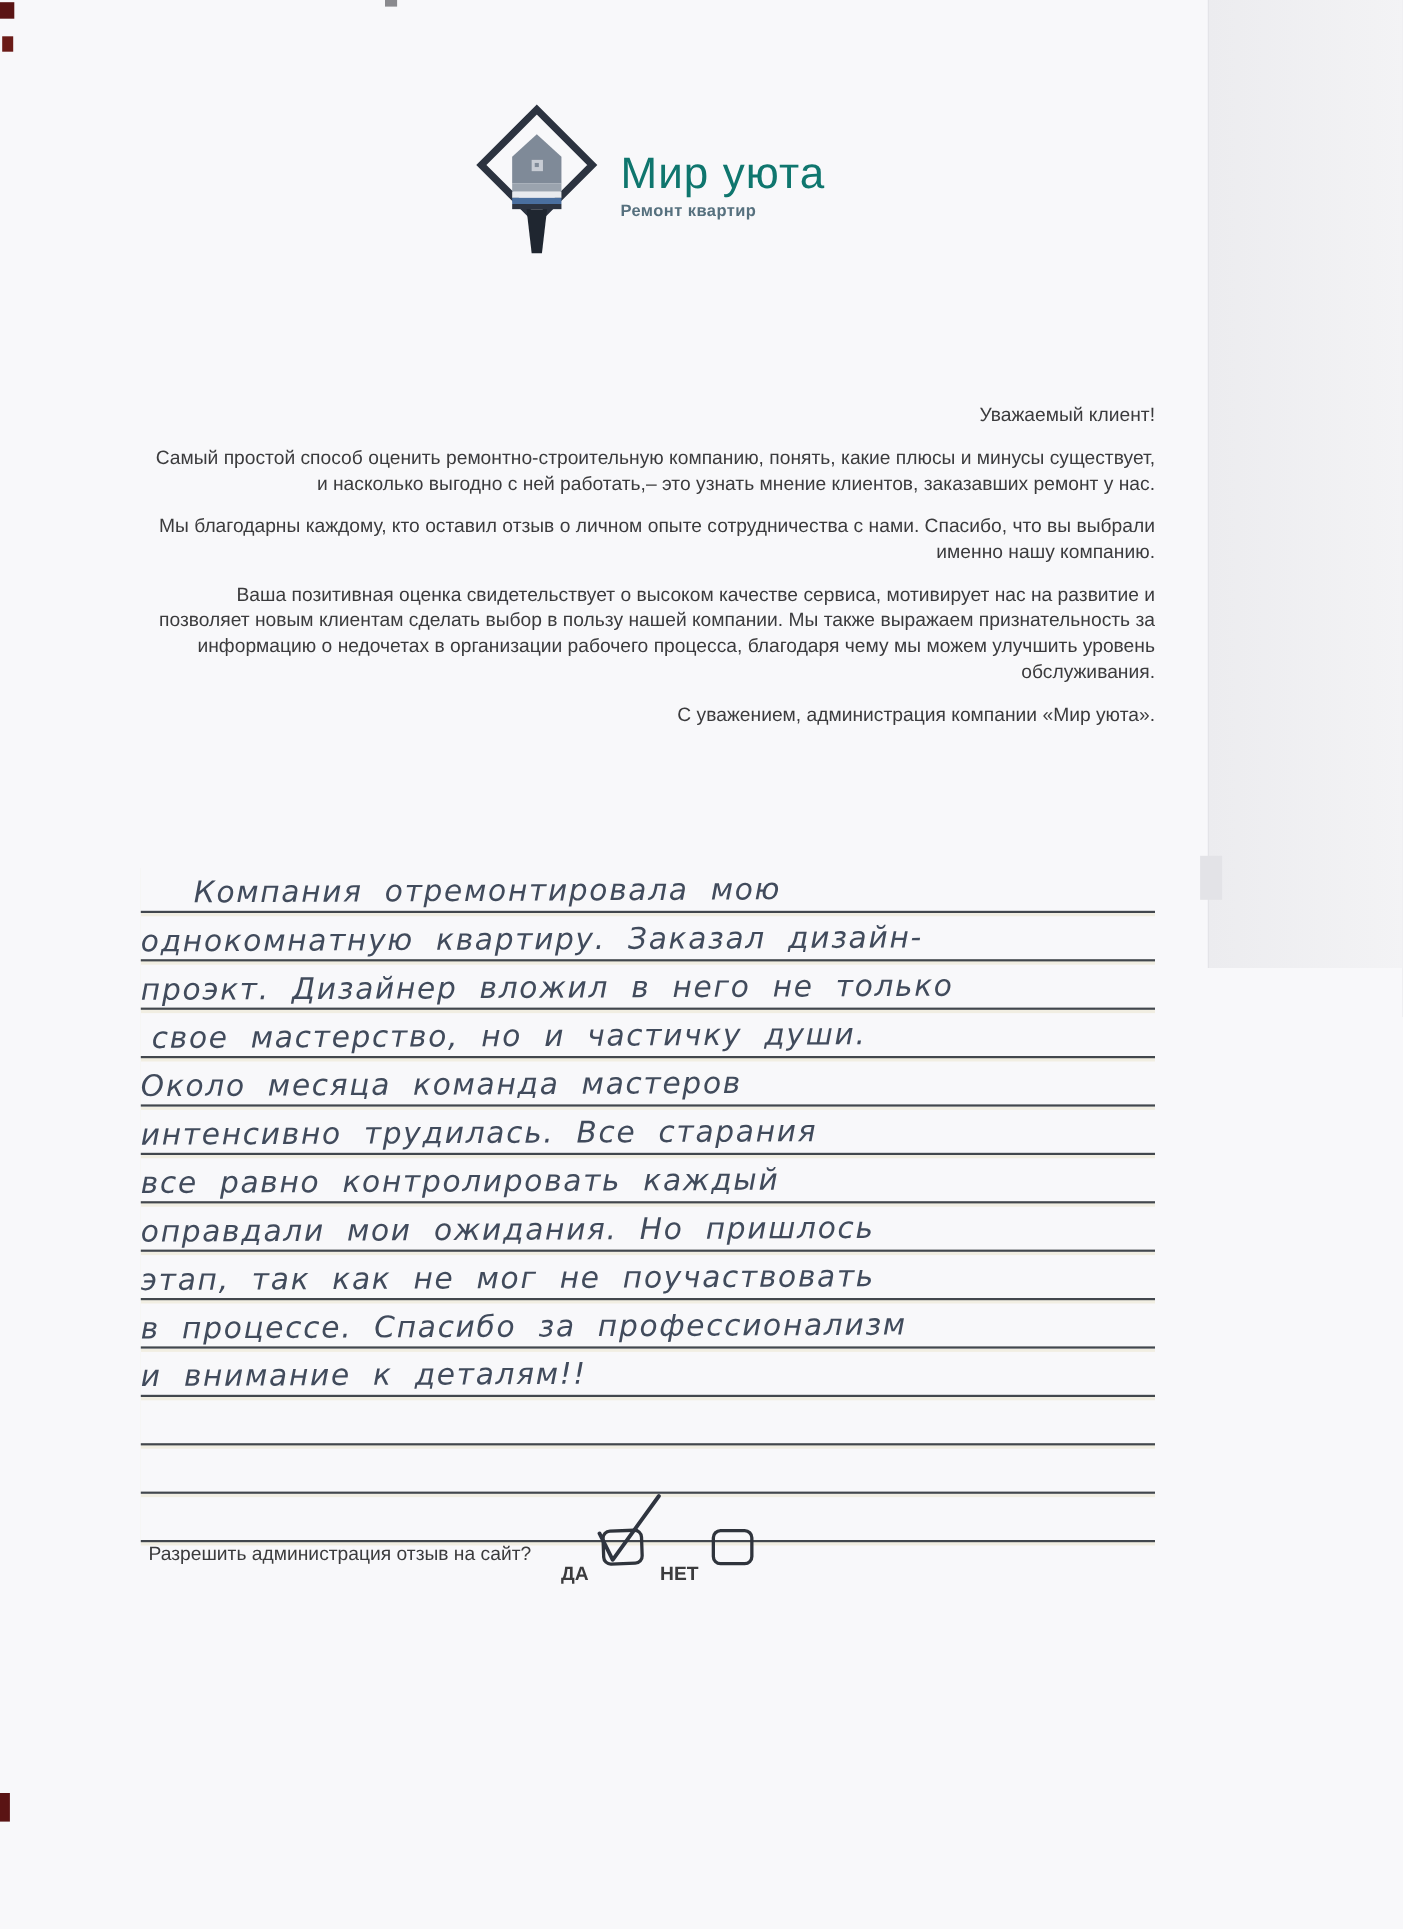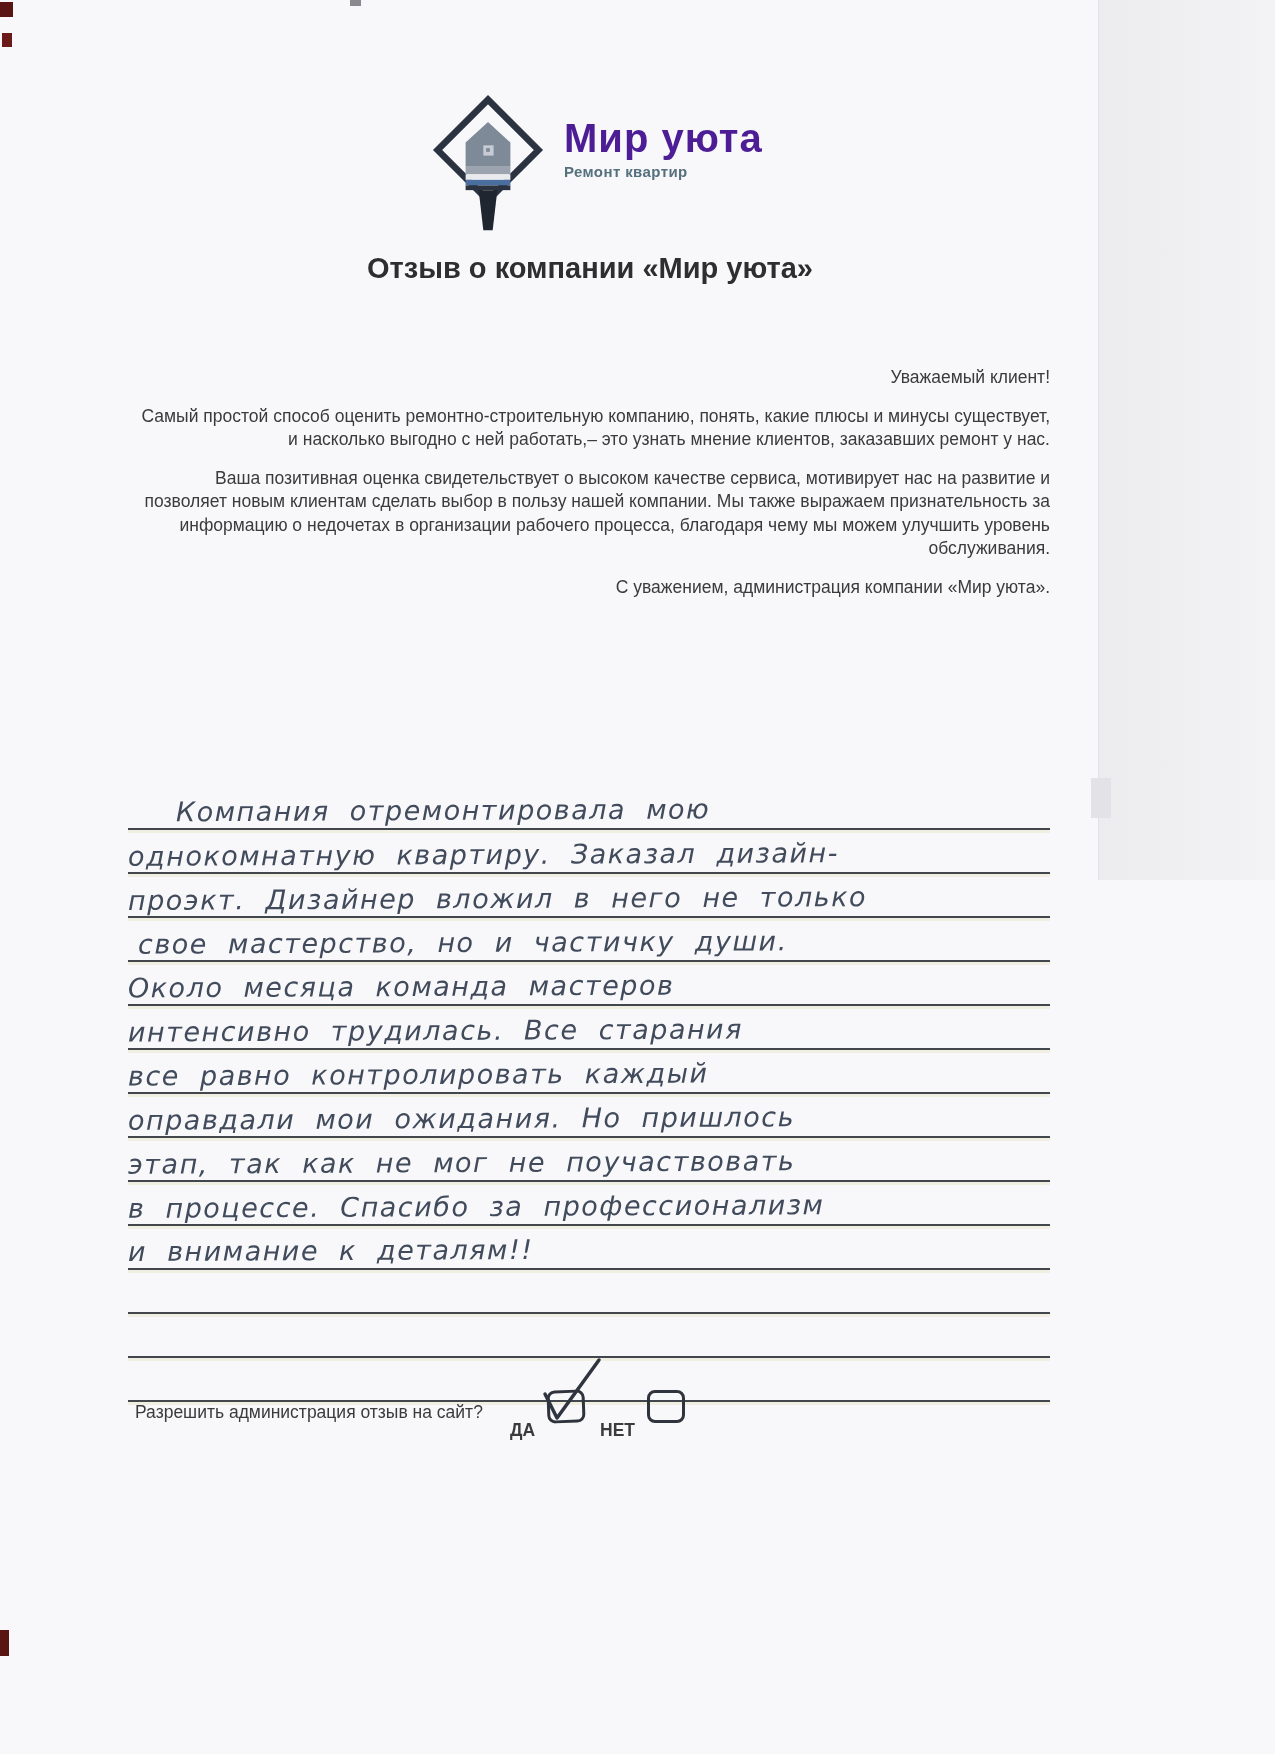--- a/index.html
+++ b/index.html
@@ -14,21 +14,21 @@
   .edge-notch{position:absolute;left:1091px;top:778px;width:20px;height:40px;background:#e3e3e7;}
   .mark{position:absolute;background:#5a1414;}
   .mark.m1{left:0;top:2px;width:13px;height:15px;}
   .mark.m2{left:2px;top:33px;width:10px;height:14px;background:#6b1b17;}
   .mark.m3{left:0;top:1630px;width:9px;height:26px;}
   .mark.m4{left:350px;top:0;width:11px;height:6px;background:#8a8a8e;}
 
   
   .logo-row{position:absolute;top:94px;left:432px;display:flex;gap:20px;align-items:flex-start;}
   .logo-text{padding-top:24px;line-height:1;}
-  .brand{font-size:40px;font-weight:bold;color:#4c1d95;letter-spacing:1px;}
+  .brand{font-size:40px;font-weight:normal;color:#0f766e;letter-spacing:1px;margin-top:20px;}
   .tagline{font-size:15px;font-weight:bold;color:#56707e;margin-top:6px;letter-spacing:.4px;}
 
   
   .title{position:absolute;top:252px;left:130px;width:920px;text-align:center;
     font-size:29px;font-weight:bold;color:#2e2e30;}
   .intro{position:absolute;top:366px;left:128px;width:922px;text-align:center;
     font-size:17.5px;line-height:23.5px;}
   .intro p{margin:0 0 15px 0;text-align:right;}
   .greeting{margin-bottom:18px;}
   .signoff{margin-top:42px;}
@@ -85,25 +85,25 @@
       <rect x="36" y="92" width="48" height="6" fill="#4a6f9f"></rect>
       <rect x="36" y="98" width="48" height="5" fill="#2c3340"></rect>
       <polygon points="50,103 70,103 65,146 55,146" fill="#1f2630"></polygon>
     </svg>
     <div class="logo-text">
       <div class="brand">Мир уюта</div>
       <div class="tagline">Ремонт квартир</div>
     </div>
   </div>
 
-  <div class="title">Отзыв о компании «Мир уюта»</div>
 
   <div class="intro">
     <p class="greeting">Уважаемый клиент!</p>
     <p>Самый простой способ оценить ремонтно-строительную компанию, понять, какие плюсы и минусы существует, и насколько выгодно с ней работать,– это узнать мнение клиентов, заказавших ремонт у нас.</p>
+    <p>Мы благодарны каждому, кто оставил отзыв о личном опыте сотрудничества с нами. Спасибо, что вы выбрали именно нашу компанию.</p>
     <p>Ваша позитивная оценка свидетельствует о высоком качестве сервиса, мотивирует нас на развитие и позволяет новым клиентам сделать выбор в пользу нашей компании. Мы также выражаем признательность за информацию о недочетах в организации рабочего процесса, благодаря чему мы можем улучшить уровень обслуживания.</p>
     <p class="signoff">С уважением, администрация компании «Мир уюта».</p>
   </div>
 
   <div class="hw-block">
     <div class="hw-line indent1">
         <span class="hw-text">Компания отремонтировала мою</span>
       </div>
     <div class="hw-line">
         <span class="hw-text">однокомнатную квартиру. Заказал дизайн-</span>

